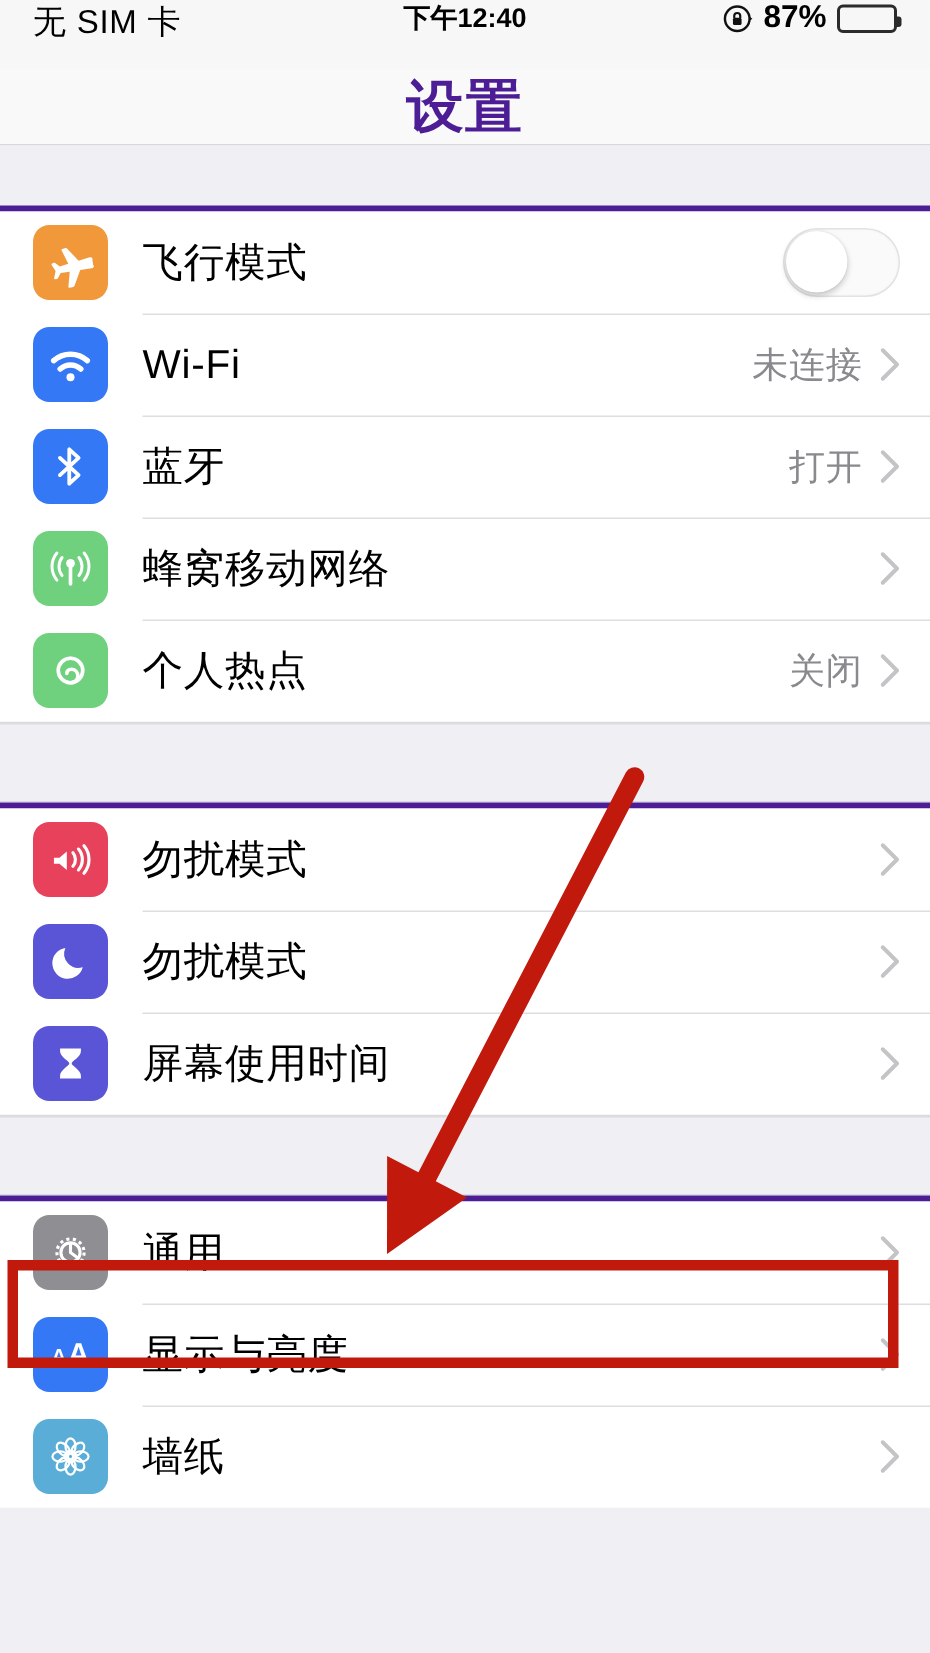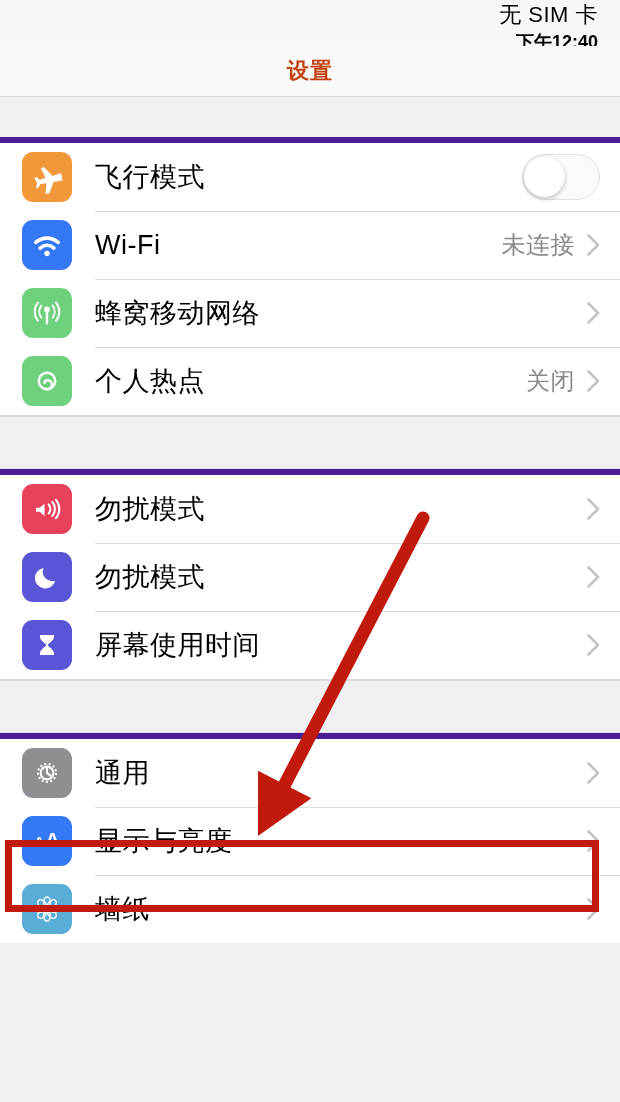--- a/index.html
+++ b/index.html
@@ -8,24 +8,23 @@
     background: #EFEFF4;
     font-family: "Liberation Sans", "DejaVu Sans", sans-serif;
     overflow: hidden;
   }
   .phone { position: relative; width: 620px; height: 1102px; background: #EFEFF4; }
 
   
   .statusbar {
     position: absolute; top: 0; left: 0; width: 620px; height: 46px;
     background: #F7F7F8;
-    display: flex; align-items: flex-end;
+    display: flex; align-items: flex-start;
     padding: 0 22px;
     color: #000;
-    flex-direction: column;
   }
   .sb-left  { flex: 1; display: flex; align-items: center; font-size: 22px; letter-spacing: .5px; }
   .sb-mid   { flex: 1; display: flex; justify-content: center; font-size: 18px; font-weight: bold; }
   .sb-right { flex: 1; display: flex; align-items: center; justify-content: flex-end; gap: 7px; font-size: 21px; font-weight: bold; }
   .rot-lock { width: 21px; height: 21px; display: block; }
   .battery {
     position: relative; width: 40px; height: 19px;
     border: 2px solid #2b2b2b; border-radius: 4px; padding: 2px;
   }
   .battery::after {
@@ -34,29 +33,29 @@
   }
   .battery-fill { height: 100%; background: #0a0a0a; border-radius: 1px; }
 
   
   .navbar {
     position: absolute; top: 46px; left: 0; width: 620px; height: 51px;
     background: #F9F9FA;
     display: flex; align-items: center; justify-content: center;
     border-bottom: 1px solid #D8D8DC;
   }
-  .navtitle { font-size: 22px; font-weight: bold; color: #c2410c; letter-spacing: 1px; }
+  .navtitle { font-size: 38px; font-weight: bold; color: #4c1d95; letter-spacing: 1px; }
 
   
   .content { position: absolute; top: 97px; left: 0; width: 620px; height: 1005px; background: #EFEFF4; }
   .gap { background: #EFEFF4; }
   .gap.first { height: 40px; }
   .gap.mid   { height: 53px; border-top: 1px solid #DCDCE0; border-bottom: 1px solid #DCDCE0; }
 
-  .group { background: #FFFFFF; border-top: 6px solid #4c1d95; border-bottom: 1px solid #DCDCE0; }
+  .group { background: #FFFFFF; border-top: 4px solid #4c1d95; border-bottom: 1px solid #DCDCE0; }
   .group.nb { border-bottom: none; }
 
   .row {
     position: relative; display: flex; align-items: center;
     height: 68px; padding-left: 22px; padding-right: 20px;
     background: #FFFFFF;
   }
   .row + .row::before {
     content: ""; position: absolute; top: 0; left: 95px; right: 0; height: 1px; background: #DEDEE2;
   }
@@ -145,20 +144,34 @@
           </span>
         <span class="label">Wi-Fi</span>
         <span class="value">未连接</span>
           <span class="chev">
             <svg viewBox="0 0 13 22" width="13" height="22">
               <path d="M1.5 1.5L11 11l-9.5 9.5" fill="none" stroke="#C4C4C6" stroke-width="2.6" stroke-linecap="round" stroke-linejoin="round"></path>
             </svg>
           </span>
       </div>
         <div class="row">
+        <span class="icon" style="background:#3478F6">
+            <svg viewBox="0 0 44 44" width="36" height="36">
+              <path d="M21 8v13.2M21 22.8V36M21 8l7.6 7-15.2 14M21 36l7.6-7-15.2-14" fill="none" stroke="white" stroke-width="3.1" stroke-linejoin="round" stroke-linecap="round"></path>
+            </svg>
+          </span>
+        <span class="label">蓝牙</span>
+        <span class="value">打开</span>
+          <span class="chev">
+            <svg viewBox="0 0 13 22" width="13" height="22">
+              <path d="M1.5 1.5L11 11l-9.5 9.5" fill="none" stroke="#C4C4C6" stroke-width="2.6" stroke-linecap="round" stroke-linejoin="round"></path>
+            </svg>
+          </span>
+      </div>
+        <div class="row">
         <span class="icon" style="background:#6FD07E">
             <svg viewBox="0 0 44 44" width="38" height="38">
               <g fill="none" stroke="white" stroke-linecap="round">
                 <path d="M15.5 13.5a11.5 11.5 0 000 14" stroke-width="2.3"></path>
                 <path d="M28.5 13.5a11.5 11.5 0 010 14" stroke-width="2.3"></path>
                 <path d="M11.5 10a16.5 16.5 0 000 21" stroke-width="2.3"></path>
                 <path d="M32.5 10a16.5 16.5 0 010 21" stroke-width="2.3"></path>
                 <path d="M22 20v14" stroke-width="2.8"></path>
               </g>
               <circle cx="22" cy="18" r="3.4" fill="white"></circle>

